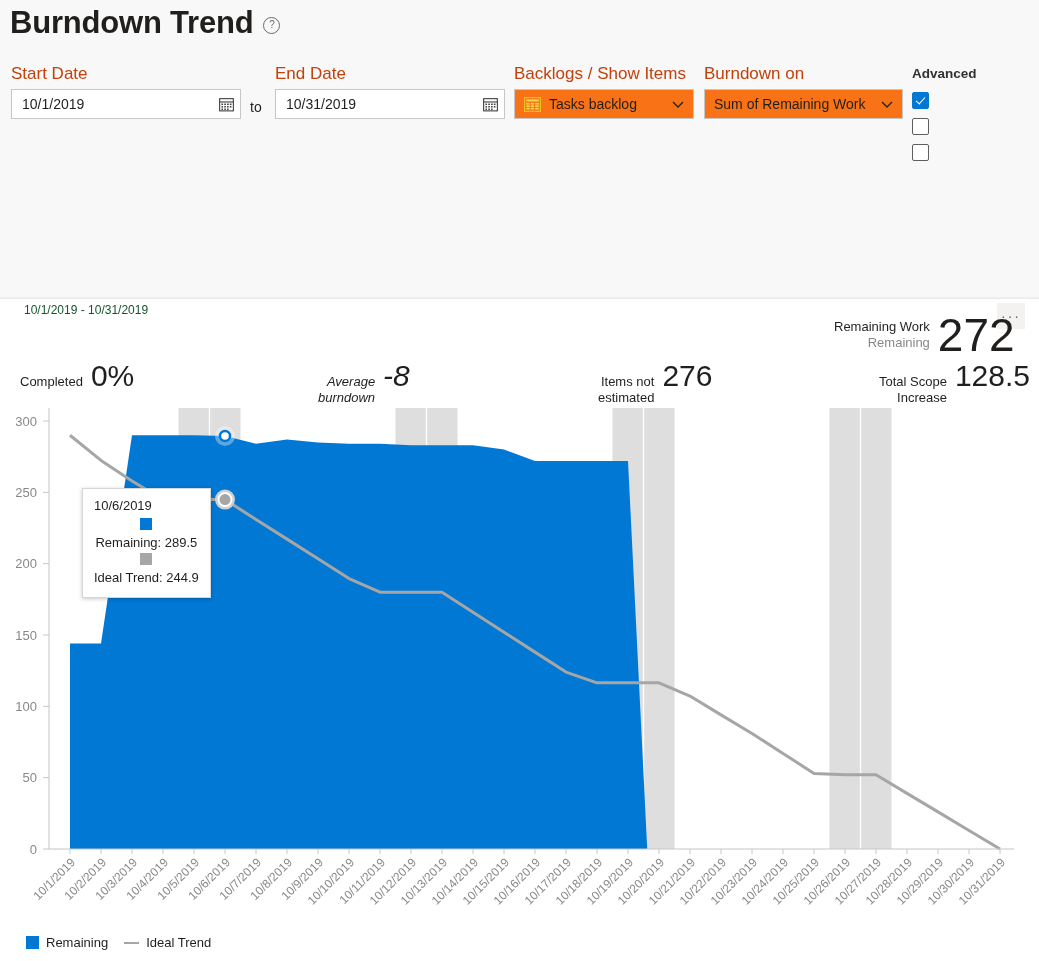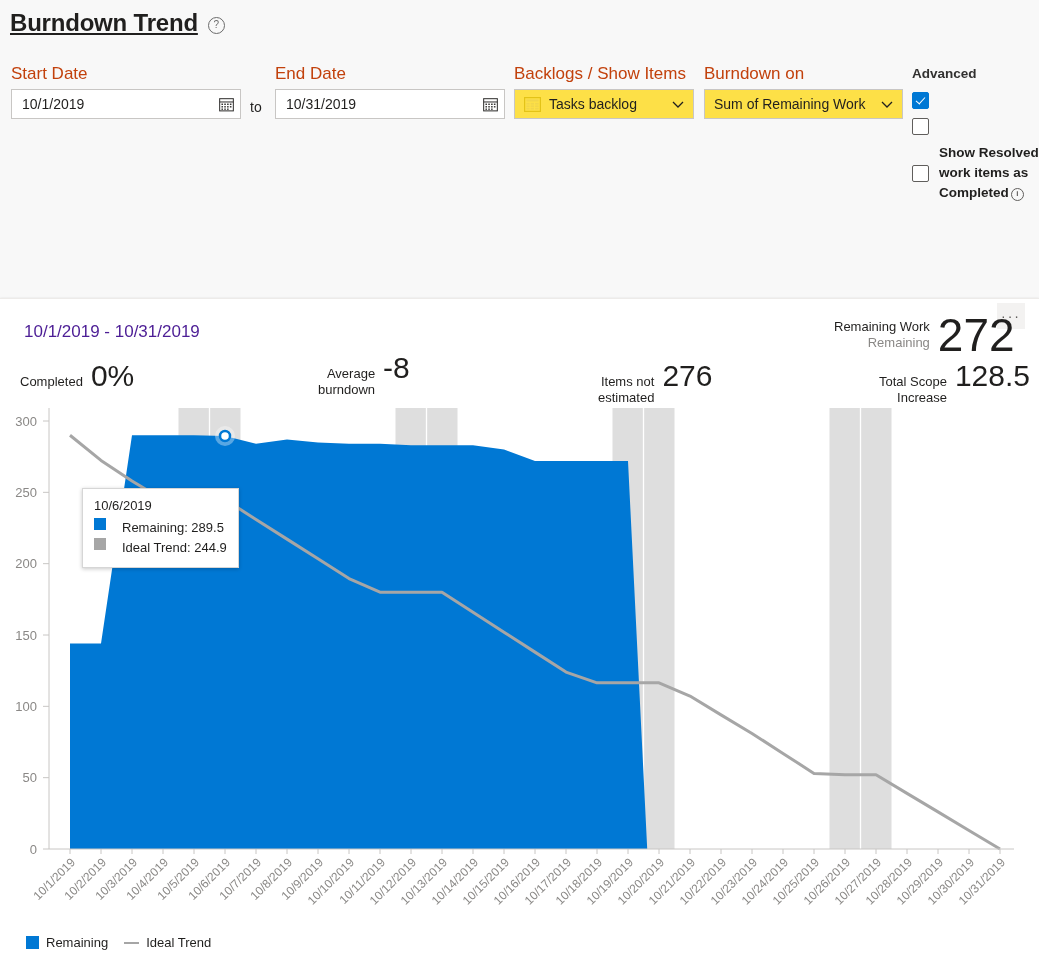--- a/index.html
+++ b/index.html
@@ -21,26 +21,25 @@
   
   .page-header {
     position: absolute;
     left: 10px;
     top: 6px;
     display: flex;
     align-items: center;
     gap: 10px;
   }
   .page-title {
-    font-size: 24px;
+    font-size: 31px;
     font-weight: 600;
     letter-spacing: -0.2px;
     color: #201f1e;
     line-height: 34px;
-    text-decoration: underline;
   }
   .help-icon {
     width: 15px;
     height: 15px;
     border-radius: 50%;
     border: 1.2px solid #6b6b6b;
     color: #6b6b6b;
     font-size: 10px;
     line-height: 14px;
     text-align: center;
@@ -99,21 +98,21 @@
     left: 250px;
     top: 41px;
     font-size: 14px;
     color: #201f1e;
   }
 
   .dropdown {
     box-sizing: border-box;
     height: 30px;
     border: 1px solid #c8c6c4;
-    background: #fde047;
+    background: #f97316;
     display: flex;
     align-items: center;
     padding: 0 8px 0 9px;
     font-size: 14px;
     color: #201f1e;
     cursor: pointer;
     gap: 8px;
   }
   .dropdown .dd-text {
     flex: 1 1 auto;
@@ -190,23 +189,23 @@
     top: 298px;
     width: 1039px;
     height: 663px;
     background: #ffffff;
     border-top: 1px solid #edebe9;
     box-shadow: 0 0 2px rgba(0,0,0,0.10);
   }
   .card-daterange {
     position: absolute;
     left: 24px;
-    top: 23px;
-    font-size: 17px;
-    color: #4c1d95;
+    top: 4px;
+    font-size: 12px;
+    color: #14532d;
   }
   .more-btn {
     position: absolute;
     right: 14px;
     top: 4px;
     width: 28px;
     height: 26px;
     background: #f3f2f1;
     display: flex;
     align-items: center;
@@ -235,21 +234,21 @@
   .kpi .kpi-sub { color: #8a8886; display: block; }
   .kpi .kpi-value {
     font-size: 30px;
     font-weight: 300;
     color: #201f1e;
     line-height: 30px;
   }
   .kpi.big .kpi-value { font-size: 46px; line-height: 44px; }
 
   #kpi-completed { left: 20px; top: 62px; }
-  #kpi-average   { left: 318px; top: 54px; }
+  #kpi-average   { left: 318px; top: 62px; font-style: italic; }
   #kpi-notest    { left: 598px; top: 62px; }
   #kpi-remaining { left: 834px; top: 14px; align-items: center; }
   #kpi-scope     { left: 879px; top: 62px; }
 
   
   .plot-wrap {
     position: absolute;
     left: 0;
     top: 100px;
     width: 1039px;
@@ -276,21 +275,21 @@
     background: #ffffff;
     border: 1px solid #d6d6d6;
     box-shadow: 0 1px 4px rgba(0,0,0,0.22);
     padding: 7px 11px 9px 11px;
     font-size: 13px;
     color: #201f1e;
     line-height: 20px;
     z-index: 10;
   }
   .tooltip .tt-date { margin-bottom: 2px; }
-  .tooltip .tt-row { display: flex; align-items: flex-start; gap: 16px; }
+  .tooltip .tt-row { display: flex; align-items: center; gap: 3px; flex-direction: column; }
   .tooltip .swatch {
     width: 12px; height: 12px; flex: 0 0 auto;
     display: inline-block;
   }
 
   
   .legend {
     position: absolute;
     left: 26px;
     top: 933px;
@@ -409,21 +408,20 @@
     <div class="cb-row">
       <span class="cb-box checked"></span>
     </div>
 
     <div class="cb-row center">
       <span class="cb-box"></span>
     </div>
 
     <div class="cb-row center">
       <span class="cb-box"></span>
-      <span class="cb-label"><span>Show Resolved work items as Completed</span><span class="info-icon">i</span></span>
     </div>
   </div>
 </div>
 
 <div class="card">
 
   <div class="card-daterange">10/1/2019 - 10/31/2019</div>
   <div class="more-btn">···</div>
 
   <div class="kpi" id="kpi-completed">

